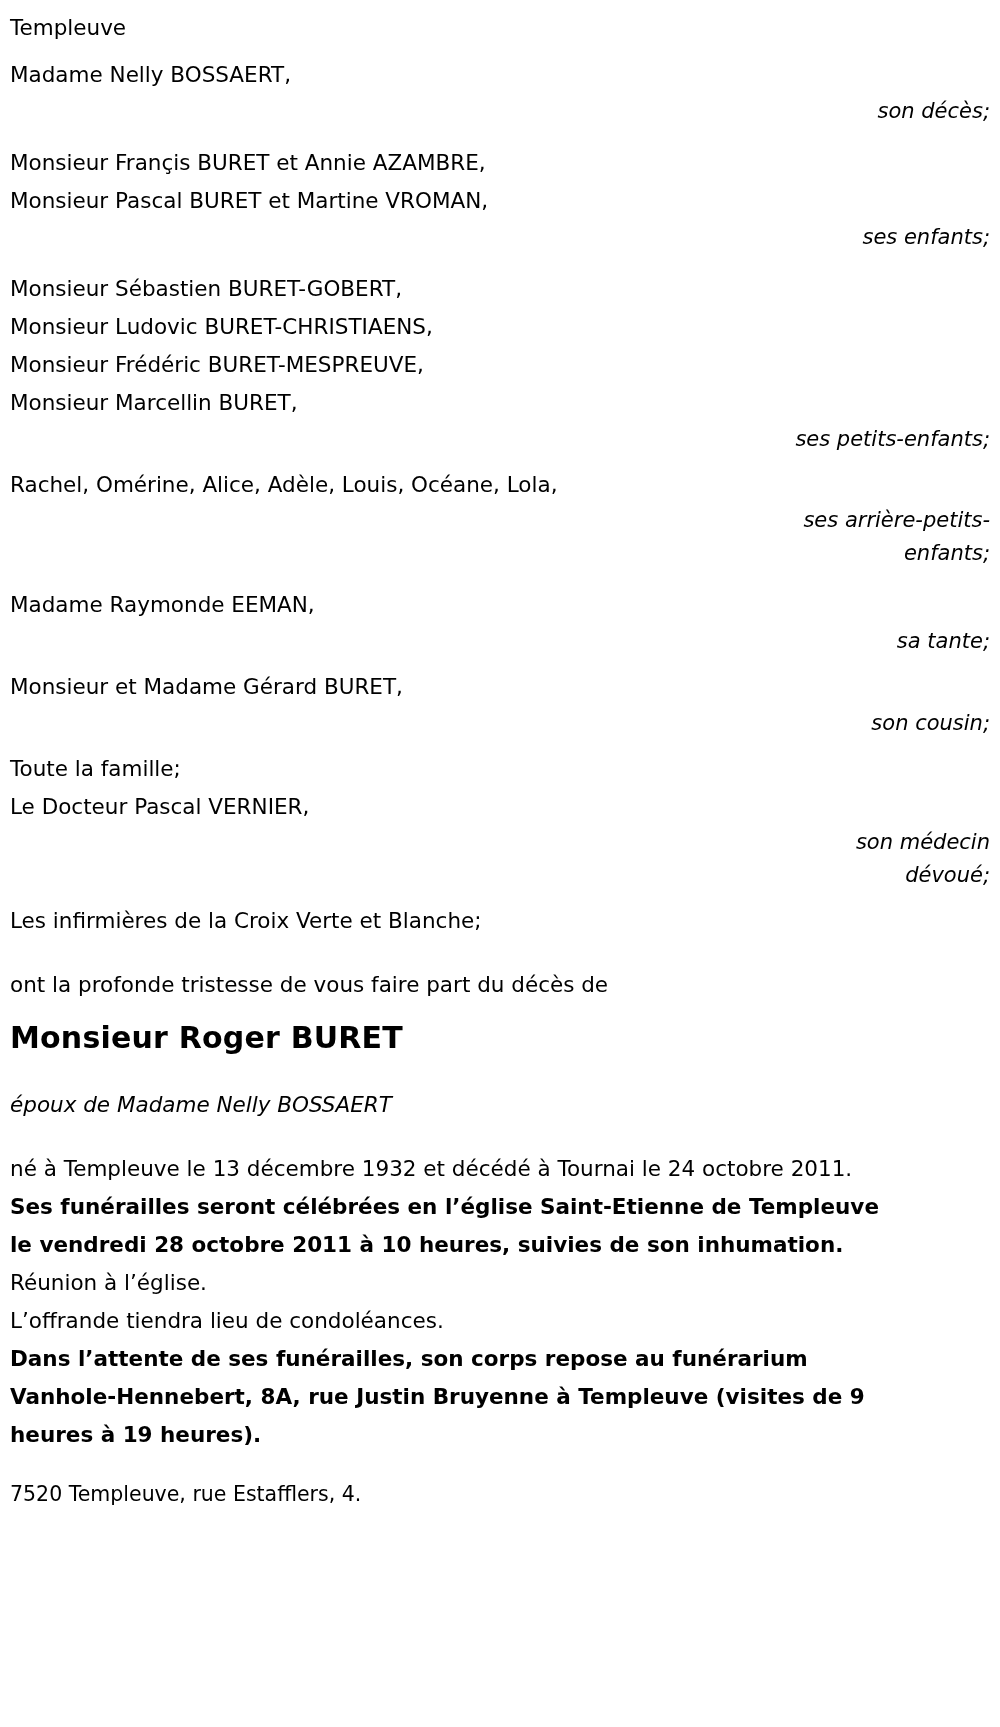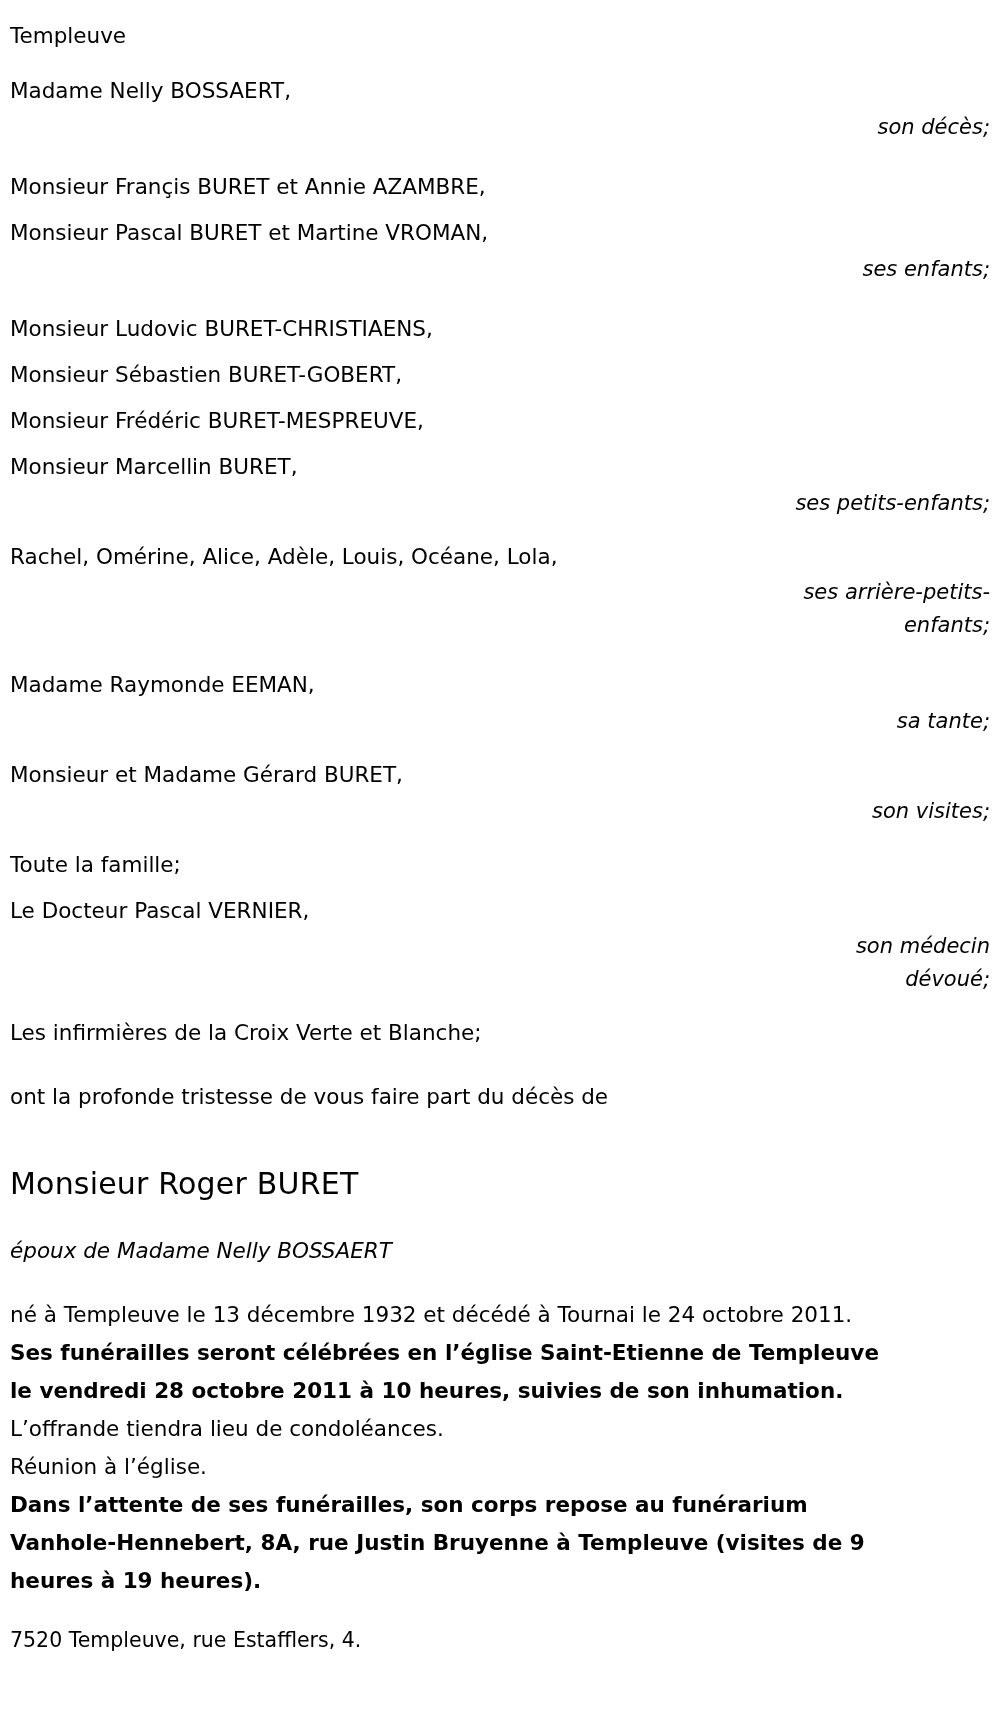--- a/index.html
+++ b/index.html
@@ -20,21 +20,20 @@
     box-sizing: border-box;
   }
   .notice {
     padding: 0 8px 0 10px;
   }
   
   .line {
     font-size: 21.5px;
     line-height: 38px;
     white-space: pre-wrap;
-    margin-top: 8px;
   }
   .line.place {
     line-height: 36px;
   }
   
   .relation {
     font-size: 21px;
     font-style: italic;
     line-height: 34px;
     text-align: right;
@@ -52,23 +51,23 @@
   }
 
   .announce {
     font-size: 21.5px;
     line-height: 38px;
     margin-top: 26px;
   }
 
   .deceased-name {
     font-size: 30px;
-    font-weight: normal;
+    font-weight: bold;
     line-height: 44px;
-    margin-top: 46px;
+    margin-top: 12px;
     letter-spacing: 0.2px;
   }
 
   .spouse-of {
     font-size: 21.5px;
     line-height: 38px;
     margin-top: 26px;
     font-style: italic;
   }
 
@@ -102,22 +101,22 @@
 
     <div class="block">
       <div class="gap-md"></div>
       <div class="line">Monsieur Françis BURET et Annie AZAMBRE,</div>
       <div class="line">Monsieur Pascal BURET et Martine VROMAN,</div>
       <div class="relation">ses enfants;</div>
     </div>
 
     <div class="block">
       <div class="gap-md"></div>
+      <div class="line">Monsieur Sébastien BURET-GOBERT,</div>
       <div class="line">Monsieur Ludovic BURET-CHRISTIAENS,</div>
-      <div class="line">Monsieur Sébastien BURET-GOBERT,</div>
       <div class="line">Monsieur Frédéric BURET-MESPREUVE,</div>
       <div class="line">Monsieur Marcellin BURET,</div>
       <div class="relation">ses petits-enfants;</div>
     </div>
 
     <div class="block">
       <div class="gap-sm"></div>
       <div class="line">Rachel, Omérine, Alice, Adèle, Louis, Océane, Lola,</div>
       <div class="relation two-line">ses arrière-petits-</div>
       <div class="relation two-line">enfants;</div>
@@ -125,21 +124,21 @@
 
     <div class="block">
       <div class="gap-md"></div>
       <div class="line">Madame Raymonde EEMAN,</div>
       <div class="relation">sa tante;</div>
     </div>
 
     <div class="block">
       <div class="gap-sm"></div>
       <div class="line">Monsieur et Madame Gérard BURET,</div>
-      <div class="relation">son visites;</div>
+      <div class="relation">son cousin;</div>
     </div>
 
     <div class="block">
       <div class="gap-sm"></div>
       <div class="line">Toute la famille;</div>
       <div class="line">Le Docteur Pascal VERNIER,</div>
       <div class="relation two-line">son médecin</div>
       <div class="relation two-line">dévoué;</div>
     </div>
 
@@ -151,23 +150,23 @@
     <div class="announce">ont la profonde tristesse de vous faire part du décès de</div>
 
     <div class="deceased-name">Monsieur Roger BURET</div>
 
     <div class="spouse-of">époux de Madame Nelly BOSSAERT</div>
 
     <div class="para spaced-top">né à Templeuve le 13 décembre 1932 et décédé à Tournai le 24 octobre 2011.</div>
 
     <div class="para bold">Ses funérailles seront célébrées en l’église Saint-Etienne de Templeuve le vendredi 28 octobre 2011 à 10 heures, suivies de son inhumation.</div>
 
+    <div class="para">Réunion à l’église.</div>
+
     <div class="para">L’offrande tiendra lieu de condoléances.</div>
-
-    <div class="para">Réunion à l’église.</div>
 
     <div class="para bold">Dans l’attente de ses funérailles, son corps repose au funérarium Vanhole-Hennebert, 8A, rue Justin Bruyenne à Templeuve (visites de 9 heures à 19 heures).</div>
 
 
     <div class="addr">7520 Templeuve, rue Estafflers, 4.</div>
 
   </div>
 </div>
 
 </body></html>

